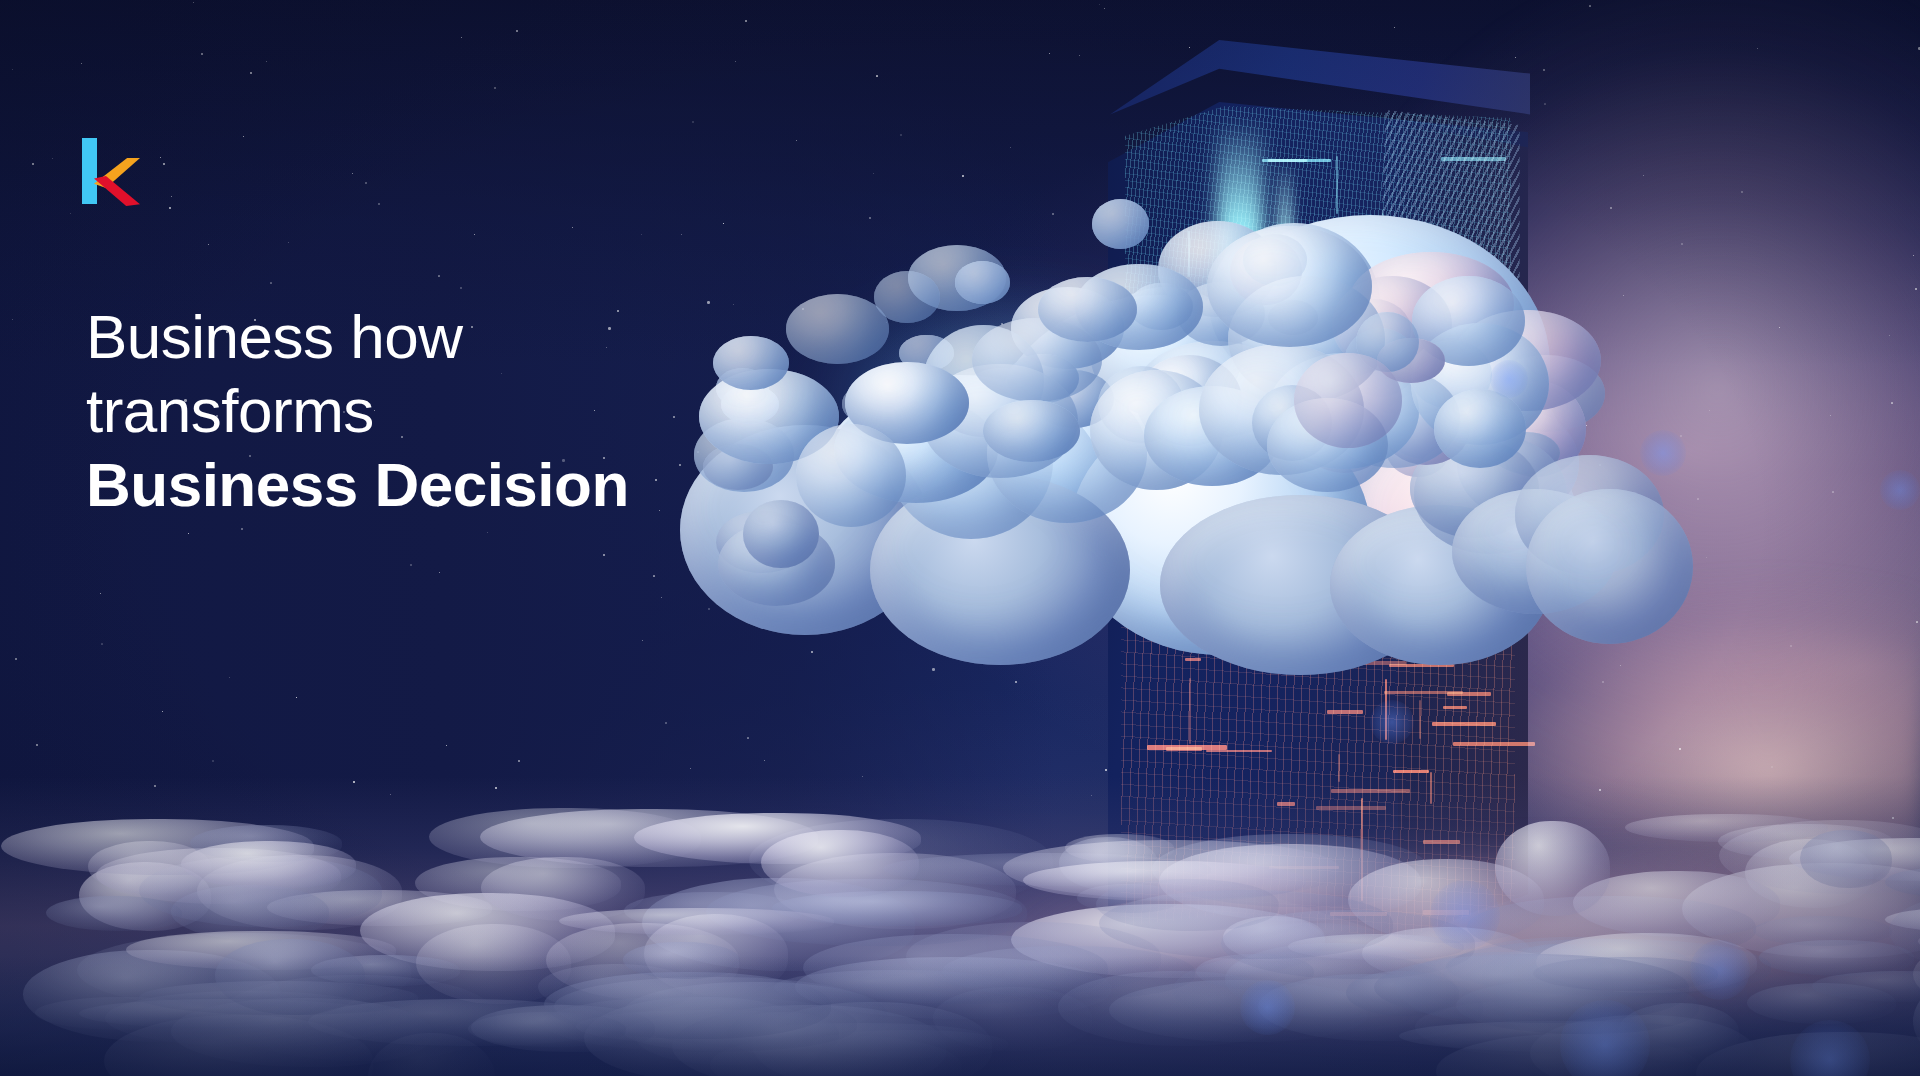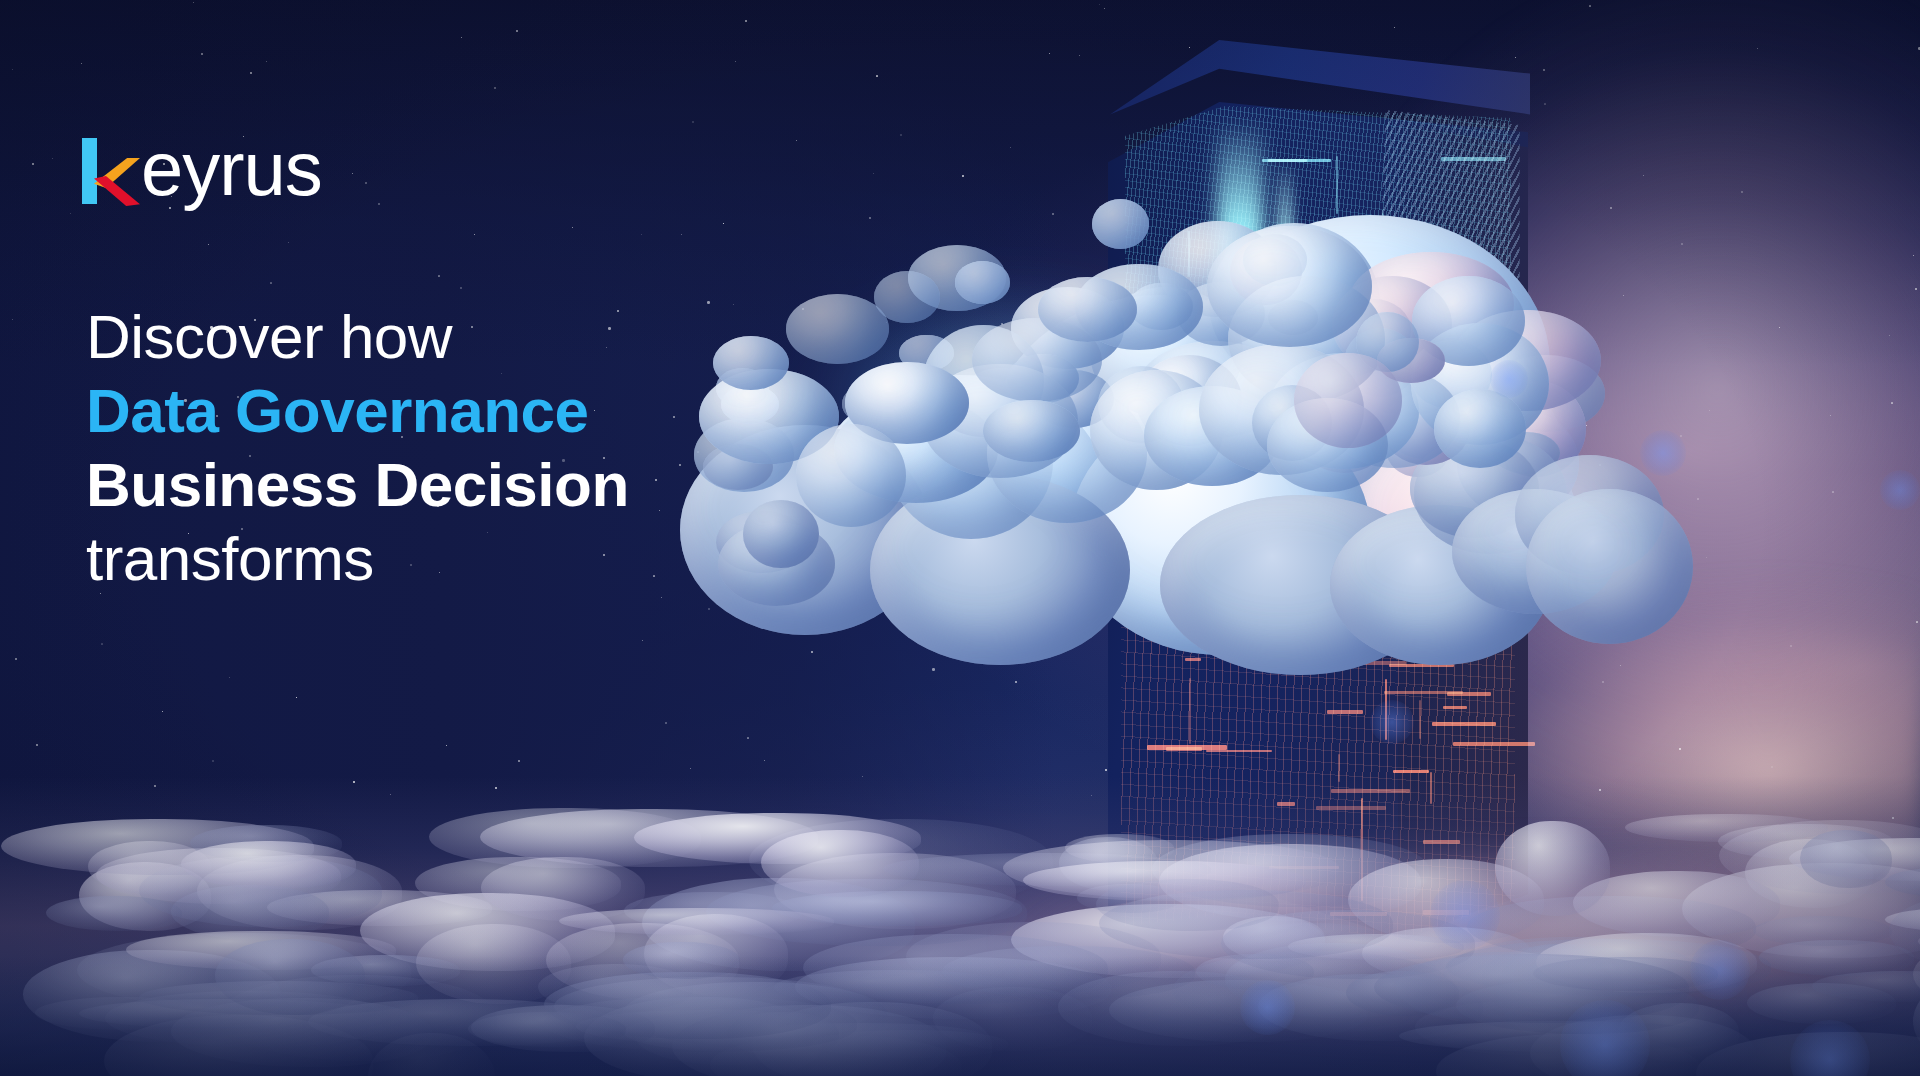--- a/index.html
+++ b/index.html
@@ -710,25 +710,23 @@
   <div class="vignette"></div>
 
   <div class="content">
 
     <div class="logo">
       <div class="logo-k">
         <div class="k-stem"></div>
         <div class="k-up"></div>
         <div class="k-dn"></div>
       </div>
-      <div class="logo-word">eyrus</div>
     </div>
 
     <div class="headline">
-      <div class="hl light">Discover how</div>
-      <div class="hl accent" id="hl2" style="color: rgb(43, 181, 245);">Data Governance</div>
+      <div class="hl light">Business how</div>
+      <div class="hl light">transforms</div>
       <div class="hl strong">Business Decision</div>
-      <div class="hl light">transforms</div>
     </div>
 
 
   </div>
 </div>
 
 </body></html>

